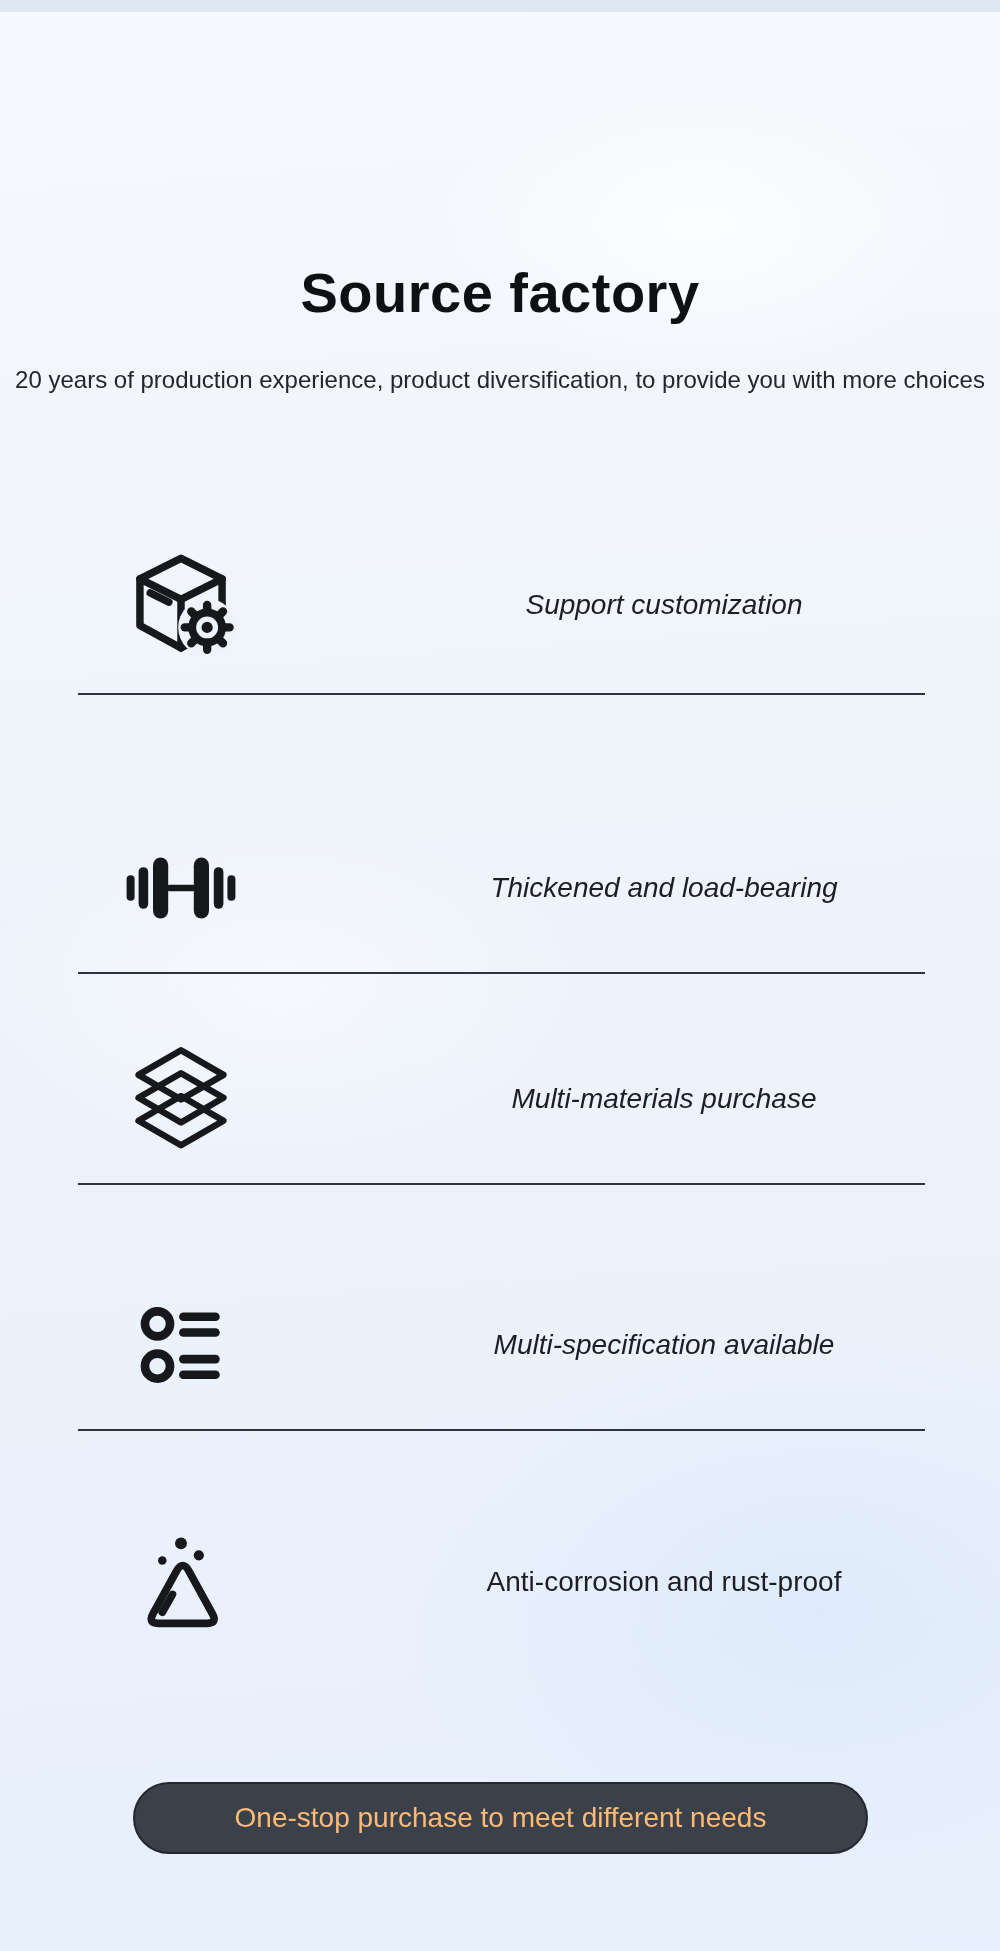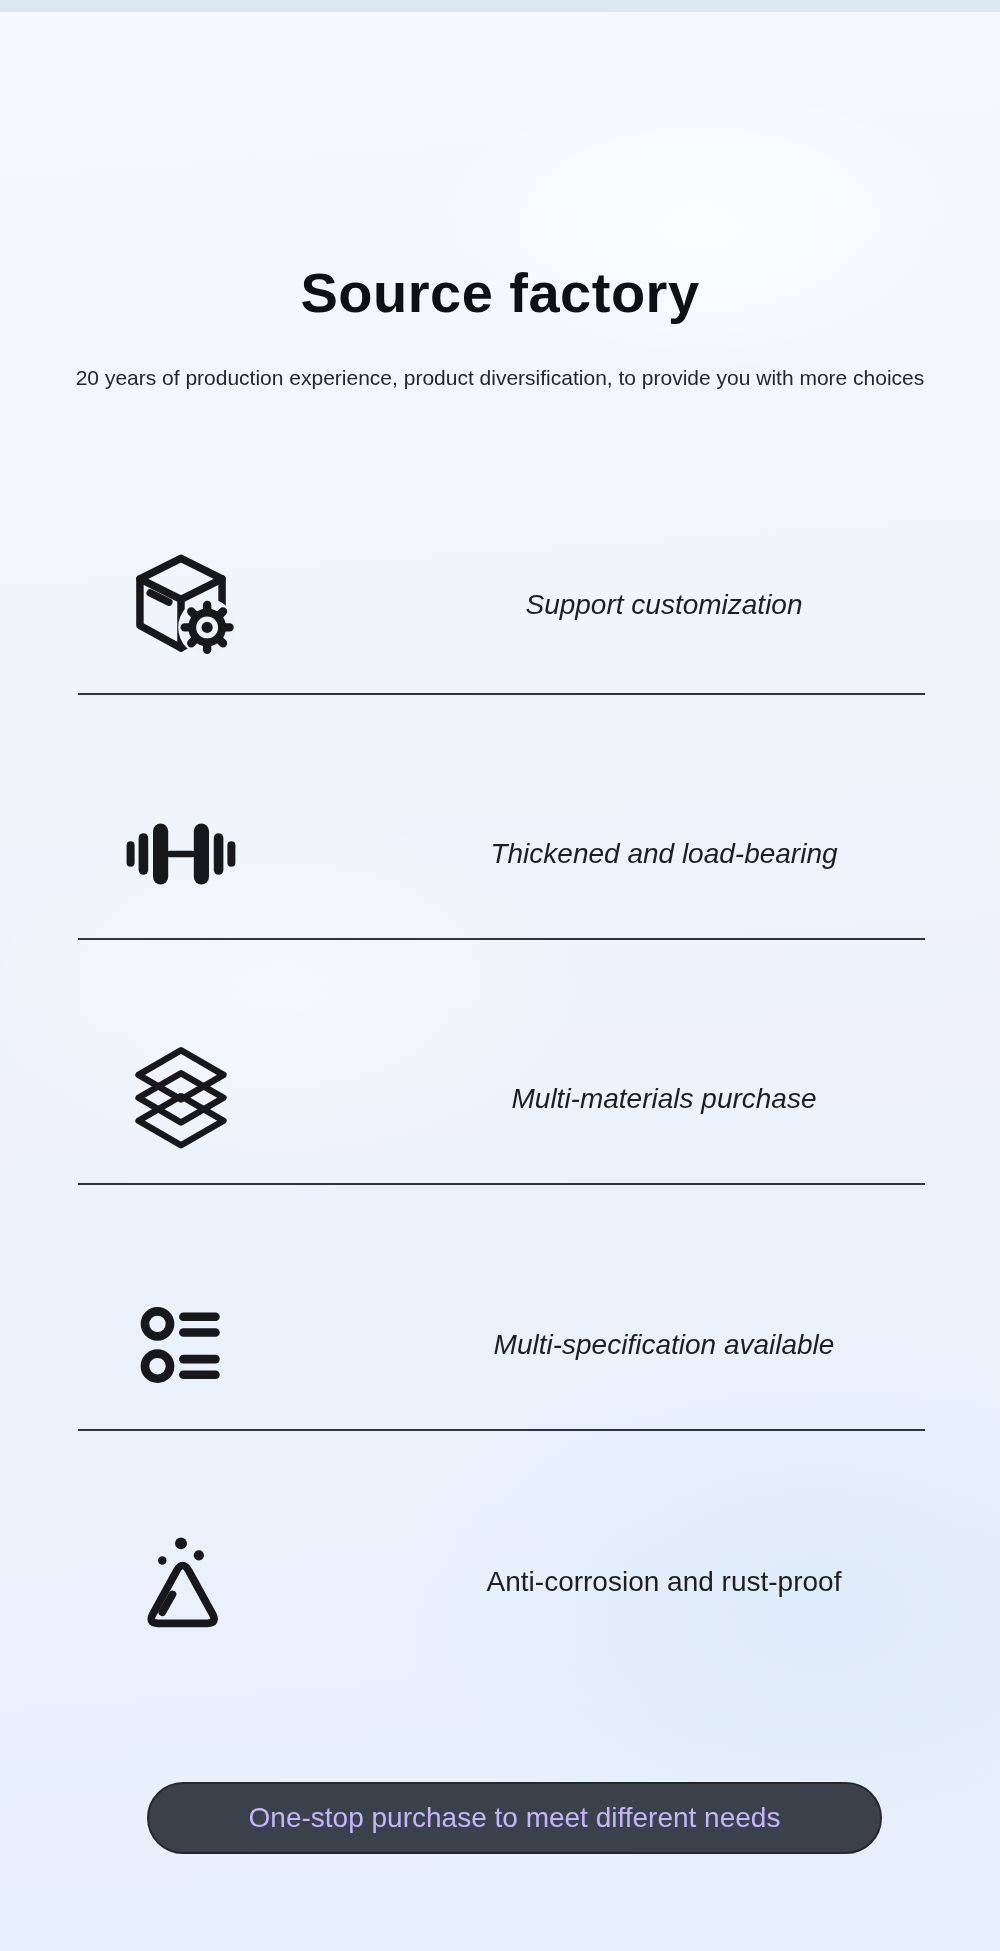--- a/index.html
+++ b/index.html
@@ -33,34 +33,34 @@
     font-size: 56px;
     font-weight: 700;
     letter-spacing: 0.5px;
     color: #0e1013;
   }
   .subtitle {
     position: absolute;
     top: 354px;
     left: 0; right: 0;
     text-align: center;
-    font-size: 21px;
+    font-size: 24px;
     font-weight: 400;
     color: #24262b;
   }
   .feature-row {
     position: absolute;
     left: 78px;
     width: 847px;
     display: flex;
     align-items: center;
   }
   .feature-row.has-divider { border-bottom: 2px solid #2e343d; font-style: italic; }
   .row-1 { top: 505px;  height: 176px; }
-  .row-2 { top: 758px;  height: 168px; }
+  .row-2 { top: 792px;  height: 168px; }
   .row-3 { top: 1003px; height: 168px; }
   .row-4 { top: 1249px; height: 168px; }
   .row-5 { top: 1490px; height: 160px; }
   .icon-wrap {
     margin-left: 45px;
     width: 115px;
     display: flex;
     align-items: center;
     justify-content: center;
     flex: 0 0 auto;
@@ -68,29 +68,29 @@
   .feature-label {
     position: absolute;
     left: 330px;
     right: 5px;
     text-align: center;
     font-size: 28px;
     color: #1c1e23;
   }
   .cta-button {
     position: absolute;
-    left: 147px;
+    left: 133px;
     top: 1770px;
     width: 735px;
     height: 72px;
     box-sizing: border-box;
     border-radius: 36px;
     background: #3a414b;
     border: 2px solid #24282e;
-    color: #c4b5fd;
+    color: #fdba74;
     font-size: 28px;
     display: flex;
     align-items: center;
     justify-content: center;
     cursor: pointer;
   }
   svg { display: block; }
   .stroke-icon { stroke: #17181b; fill: none; stroke-linecap: round; stroke-linejoin: round; }
   .fill-icon  { fill: #17181b; }
 </style>

